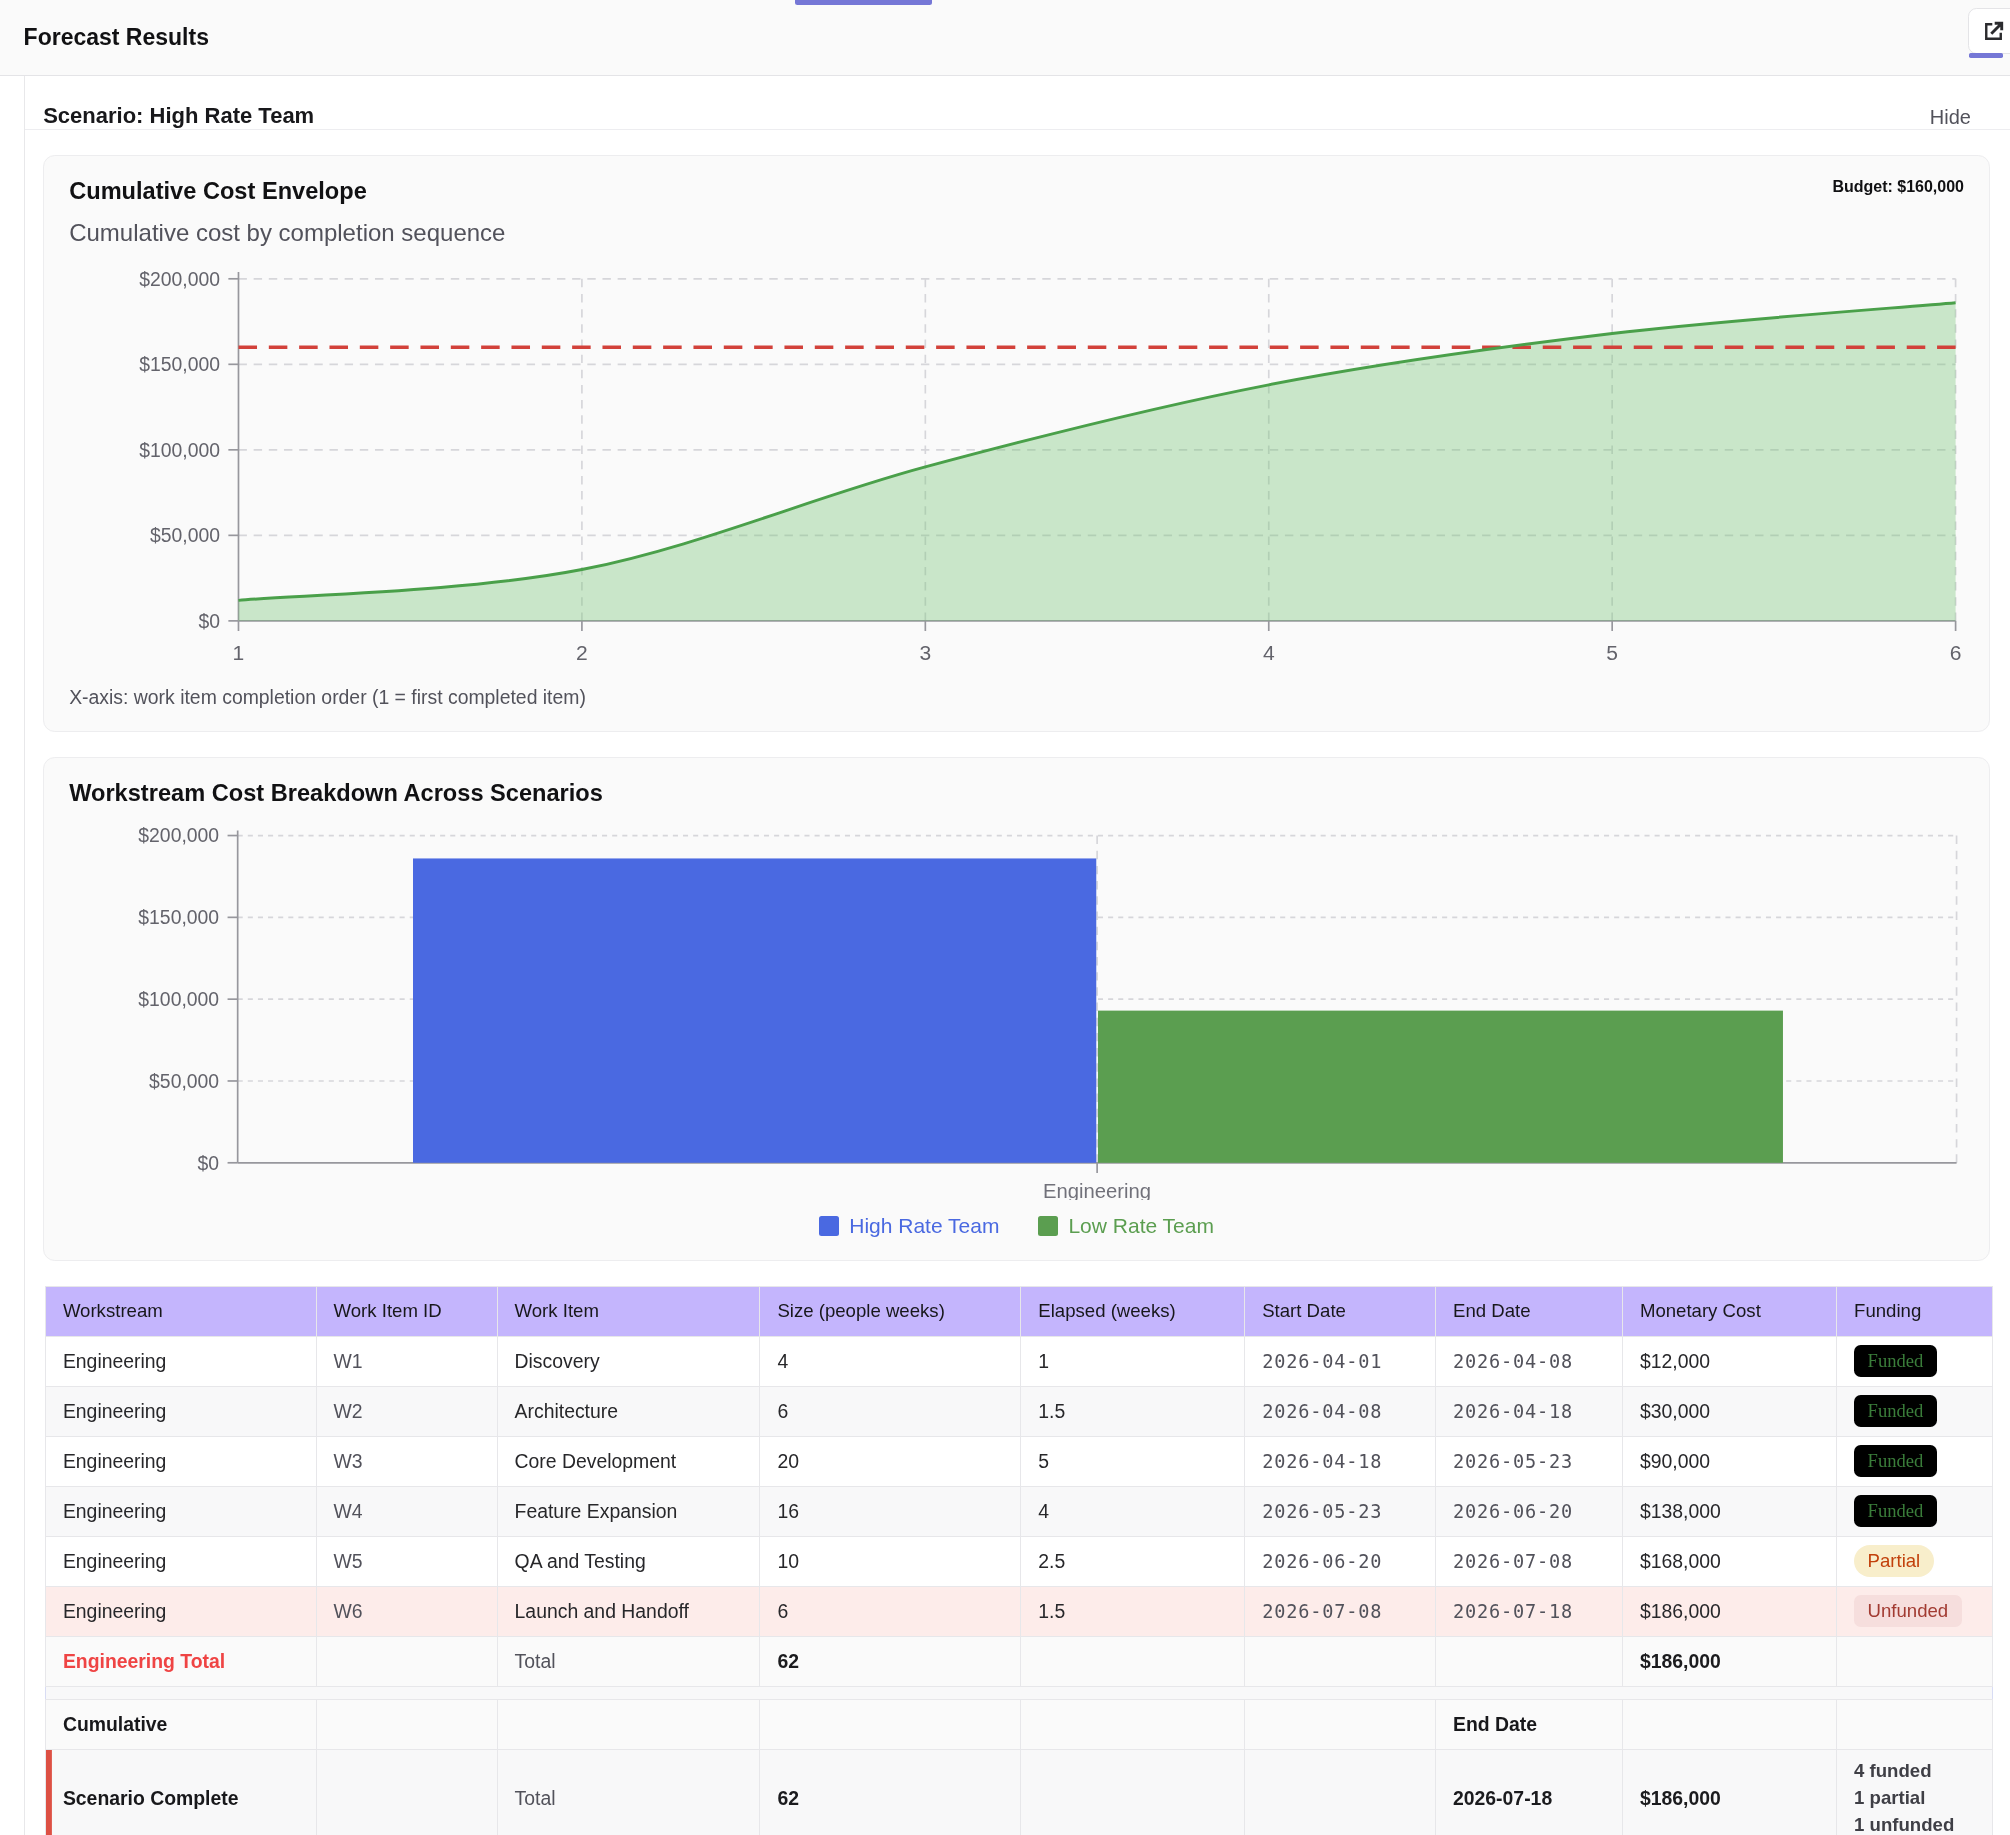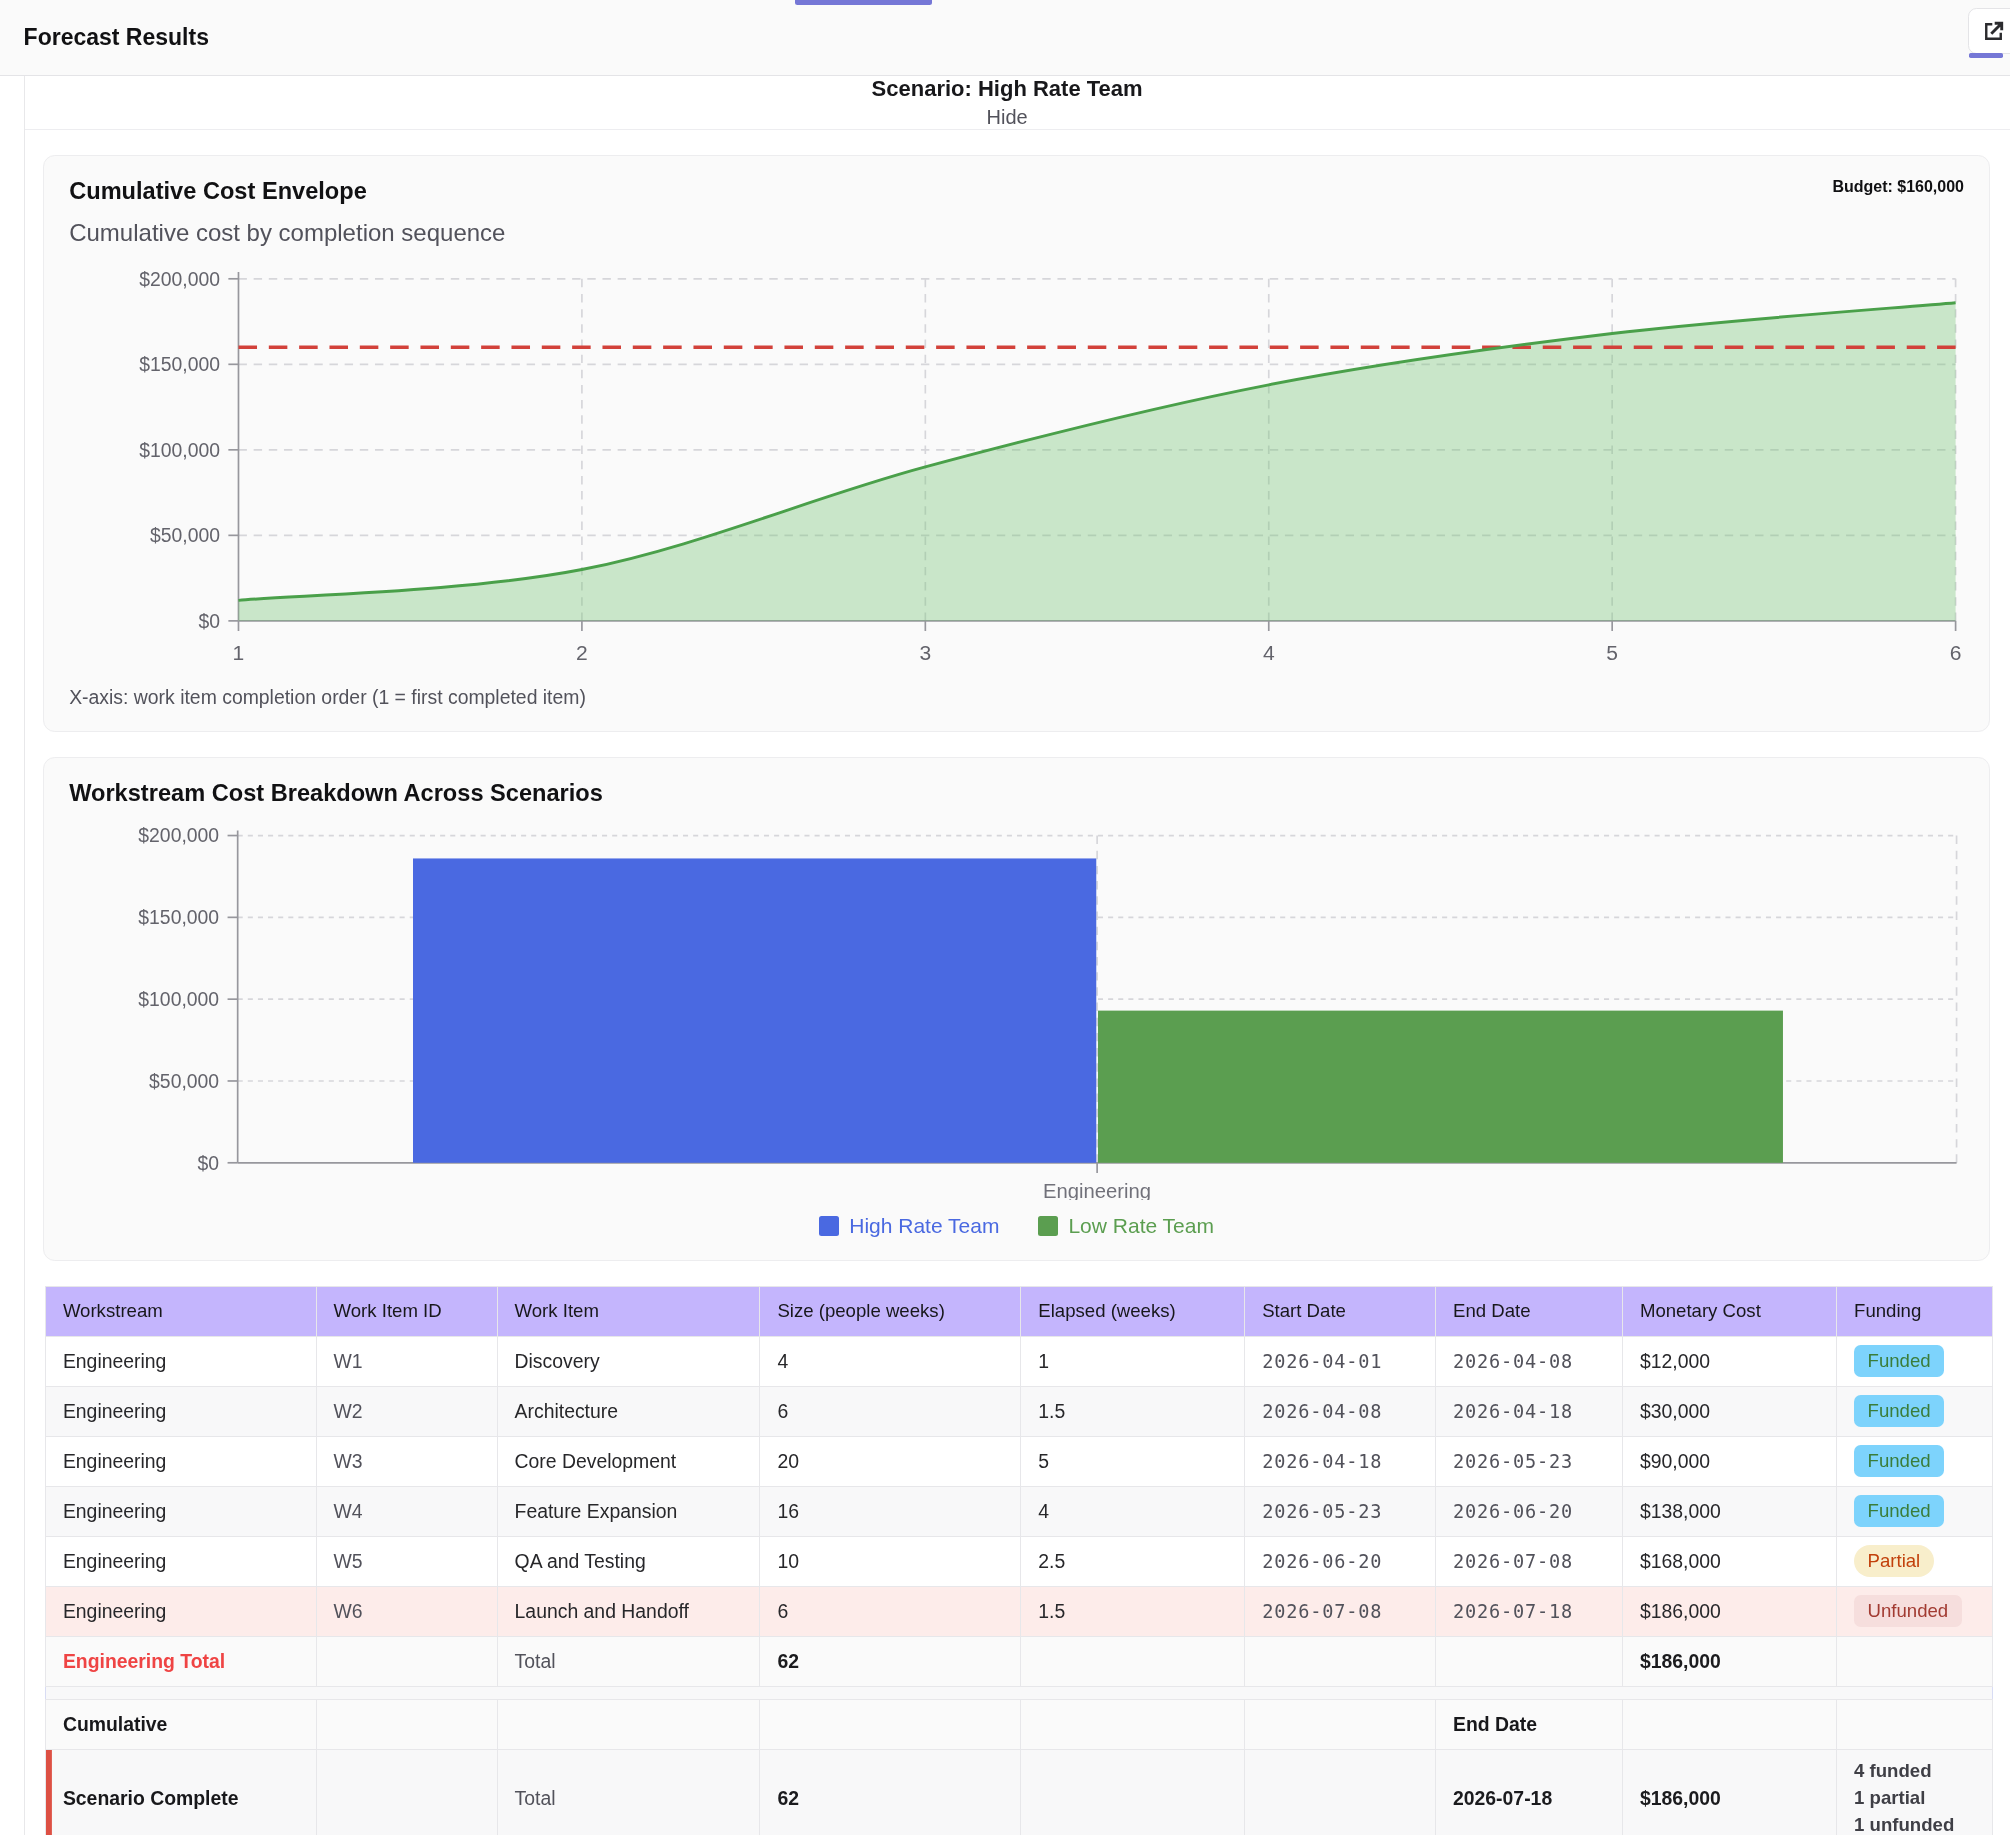--- a/index.html
+++ b/index.html
@@ -24,22 +24,22 @@
     display: flex; align-items: center; justify-content: flex-start;
     padding-left: 10px; cursor: pointer;
   }
   .open-btn-accent {
     position: absolute; bottom: -4.2px; right: 20px; width: 34px; height: 4.2px;
     background: #7577d6; border-radius: 1.7px;
   }
   
   .scenario-wrap { margin-left: 23.6px; border-left: 0.8px solid #e8e8ea; min-height: 1767px; background: #fff; }
   .scenario-header {
-    height: 54px; display: flex; align-items: center; justify-content: space-between;
-    padding: 0 39px 0 18.6px; border-bottom: 0.8px solid #ededf0; background: #fff; flex-direction: column;
+    height: 54px; display: flex; align-items: flex-end; justify-content: space-between;
+    padding: 0 39px 0 18.6px; border-bottom: 0.8px solid #ededf0; background: #fff;
   }
   .scenario-header .stitle { font-size: 22px; font-weight: 600; color: #18181b; }
   .hide-link { font-size: 20px; color: #52525b; cursor: pointer; }
   .content { padding: 25px 20px 0 18.6px; }
   
   .card {
     background: #fafafa; border: 0.8px solid #ededef; border-radius: 11.8px;
     padding: 22px 25px; margin-bottom: 25px;
   }
   .card-head { display: flex; justify-content: space-between; align-items: flex-start; }
@@ -55,21 +55,21 @@
   .table-wrap { margin: 0 1.7px 0 1.7px; }
   table { width: 1948px; border-collapse: collapse; background: #fff; }
   th, td { border: 0.8px solid #e7e7ea; text-align: left; padding: 6.7px 17px; }
   thead th { height: 50px; background: #c4b5fd; font-size: 18.6px; font-weight: 400; color: #18181b; }
   tbody td { height: 50px; font-size: 19.4px; color: #27272a; }
   tbody tr:nth-child(even) td { background: #f8f8f9; }
   tr.row-unfunded td { background: #fdecea !important; }
   .dim { color: #52525b; }
   .mono { font-family: "DejaVu Sans Mono", monospace; font-size: 18.6px; color: #52525b; letter-spacing: 0.8px; }
   .badge { display: inline-block; padding: 5px 13.5px; border-radius: 6.7px; font-size: 18.6px; }
-  .badge.funded   { background: #7dd3fc; color: #3a7d3a; }
+  .badge.funded   { background: #000000; color: #3a7d3a; font-family: Liberation Serif, serif; }
   .badge.partial  { background: #f8eecb; color: #c2410c; border-radius: 16px; }
   .badge.unfunded { background: #f6dedd; color: #a23b32; }
   tr.total-row td { background: #fafafa; height: 50px; }
   tr.total-row .rowlabel { font-weight: 600; color: #ef4444; }
   tr.sep-row td { background: #d8dcf4; height: 13.5px; padding: 0; border-left: 0.8px solid #d8dcf4; border-right: 0.8px solid #d8dcf4; }
   tr.milestone-row td { background: #fafafa; height: 50px; font-weight: 700; color: #18181b; }
   tr.complete-row td { background: #f7f7f8; height: 97px; }
   tr.complete-row td:first-child { box-shadow: inset 5.9px 0 0 #dd5044; font-weight: 700; color: #18181b; }
   .bold { font-weight: 700; color: #1b1b1e; }
   .fund-lines div { font-size: 18.6px; font-weight: 600; color: #3f3f46; line-height: 1.45; }

